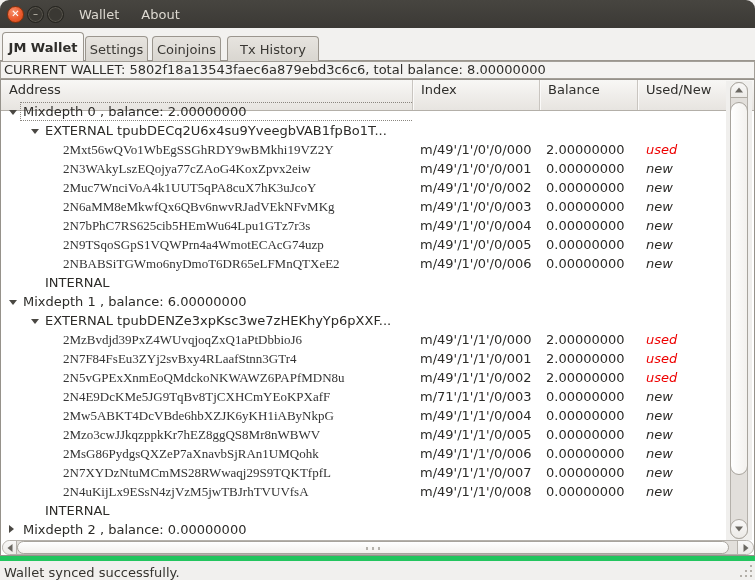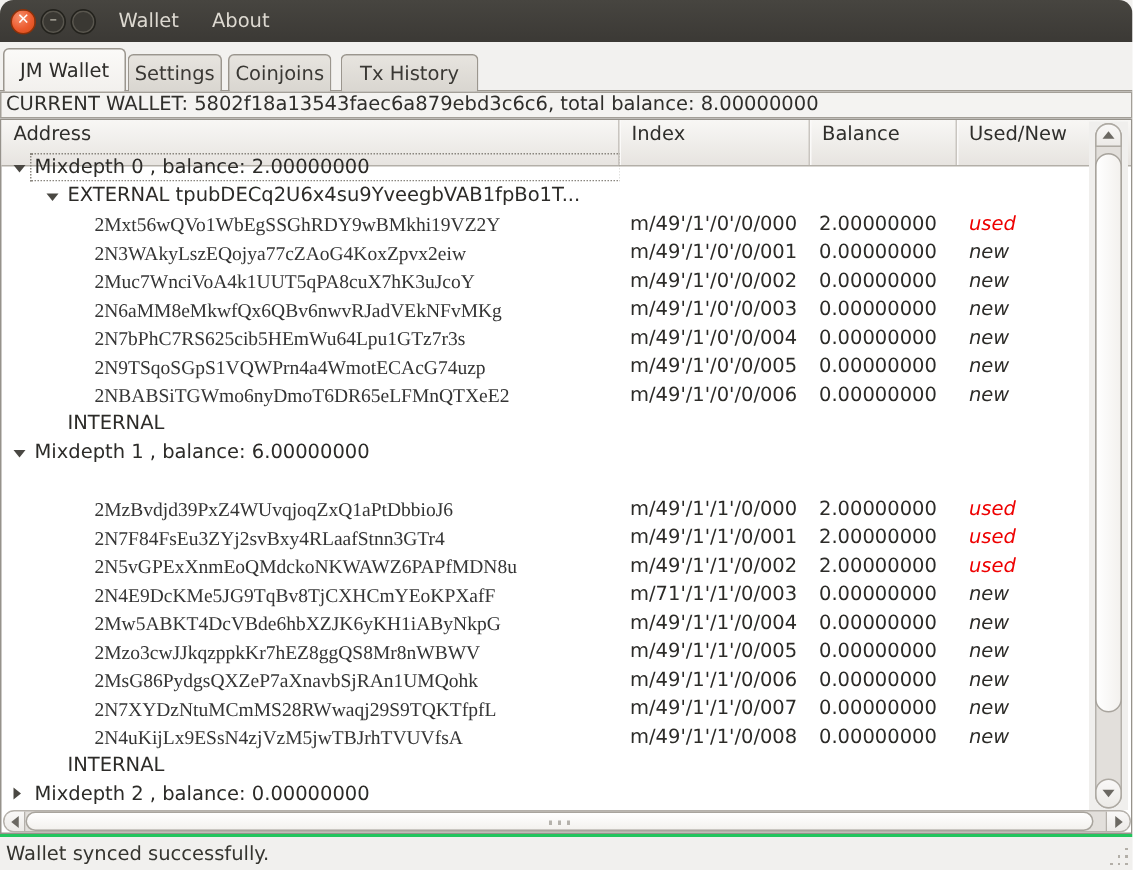--- a/index.html
+++ b/index.html
@@ -22,21 +22,21 @@
   .wbtn-dark span { color:#c9c5ba; font-size:10px; }
   .menubar { display:flex; gap:18px; margin-left:13px; color:#ddd9d1; font-size:13px; }
   .menu-item { padding:2px 2px; }
 
   
   .tabbar { position:absolute; left:0; top:28px; width:755px; height:33px; }
   .tab { position:absolute; bottom:0; border:1px solid #9b968e; border-bottom:none;
     border-radius:4px 4px 0 0; font-size:13px; color:#3a3834;
     display:flex; align-items:center; justify-content:center; }
   .tab.active { height:29px; background:linear-gradient(#fbfaf8,#f2f0ed);
-    z-index:3; color:#2e2d2a; }
+    z-index:3; color:#2e2d2a;font-weight:bold; }
   .tab.inactive { height:25px; background:linear-gradient(#e7e4df,#d9d6d0); z-index:1; }
   .tabline { position:absolute; left:0; top:60px; width:755px; height:1px; background:#9b968e; z-index:0; }
 
   
   .wallet-info { position:absolute; left:0; top:61px; width:755px; height:18px;
     background:#f4f3f1; border:1px solid #a39f98;
     font-size:13px; color:#2f2e2b; line-height:16px; padding-left:3px;
     white-space:nowrap; overflow:hidden; }
 
   
@@ -100,21 +100,21 @@
   .hthumb { position:absolute; left:14px; top:0; width:712px; height:13px;
     background:linear-gradient(#ffffff,#f3f1ee); border:1px solid #a8a49d; border-radius:7px; }
   .hbtn-right { position:absolute; right:0; top:0; width:16px; height:13px;
     background:linear-gradient(#f9f8f7,#eceae7); border-left:1px solid #b5b1ab; border-radius:0 8px 8px 0; }
   .hgrip { position:absolute; left:50%; top:5px; transform:translateX(-50%);
     width:14px; height:3px;
     background:repeating-linear-gradient(90deg,#b5b2ac 0 2px,transparent 2px 6px); }
 
   
   .statusbar { position:absolute; left:0; top:556px; width:755px; height:24px;
-    background:#f1f0ee; border-top:2px solid #22c55e;
+    background:#f1f0ee; border-top:5px solid #22c55e;
     font-size:13px; color:#35342f; line-height:23px; padding-left:4px; }
   .resize-grip { position:absolute; right:2px; bottom:2px; width:14px; height:14px;
     background:
       radial-gradient(circle 1px at 12px 12px, #b3afa8 99%, transparent),
       radial-gradient(circle 1px at 12px 7px,  #b3afa8 99%, transparent),
       radial-gradient(circle 1px at 7px 12px,  #b3afa8 99%, transparent),
       radial-gradient(circle 1px at 12px 2px,  #b3afa8 99%, transparent),
       radial-gradient(circle 1px at 7px 7px,   #b3afa8 99%, transparent),
       radial-gradient(circle 1px at 2px 12px,  #b3afa8 99%, transparent); }
 </style>
@@ -264,20 +264,24 @@
     <div class="cell c-addr">
       <span class="expander exp-down"></span>
       <span class="addr-text">Mixdepth 1 , balance: 6.00000000</span>
     </div>
     <div class="cell c-idx"></div>
     <div class="cell c-bal"></div>
     <div class="cell c-st"></div>
   </div>
 
   <div class="row lvl1">
+    <div class="cell c-addr">
+      <span class="expander exp-down"></span>
+      <span class="addr-text">EXTERNAL tpubDENZe3xpKsc3we7zHEKhyYp6pXXF...</span>
+    </div>
     <div class="cell c-idx"></div>
     <div class="cell c-bal"></div>
     <div class="cell c-st"></div>
   </div>
 
   <div class="row lvl2">
     <div class="cell c-addr">
       
       <span class="addr-text mono">2MzBvdjd39PxZ4WUvqjoqZxQ1aPtDbbioJ6</span>
     </div>

